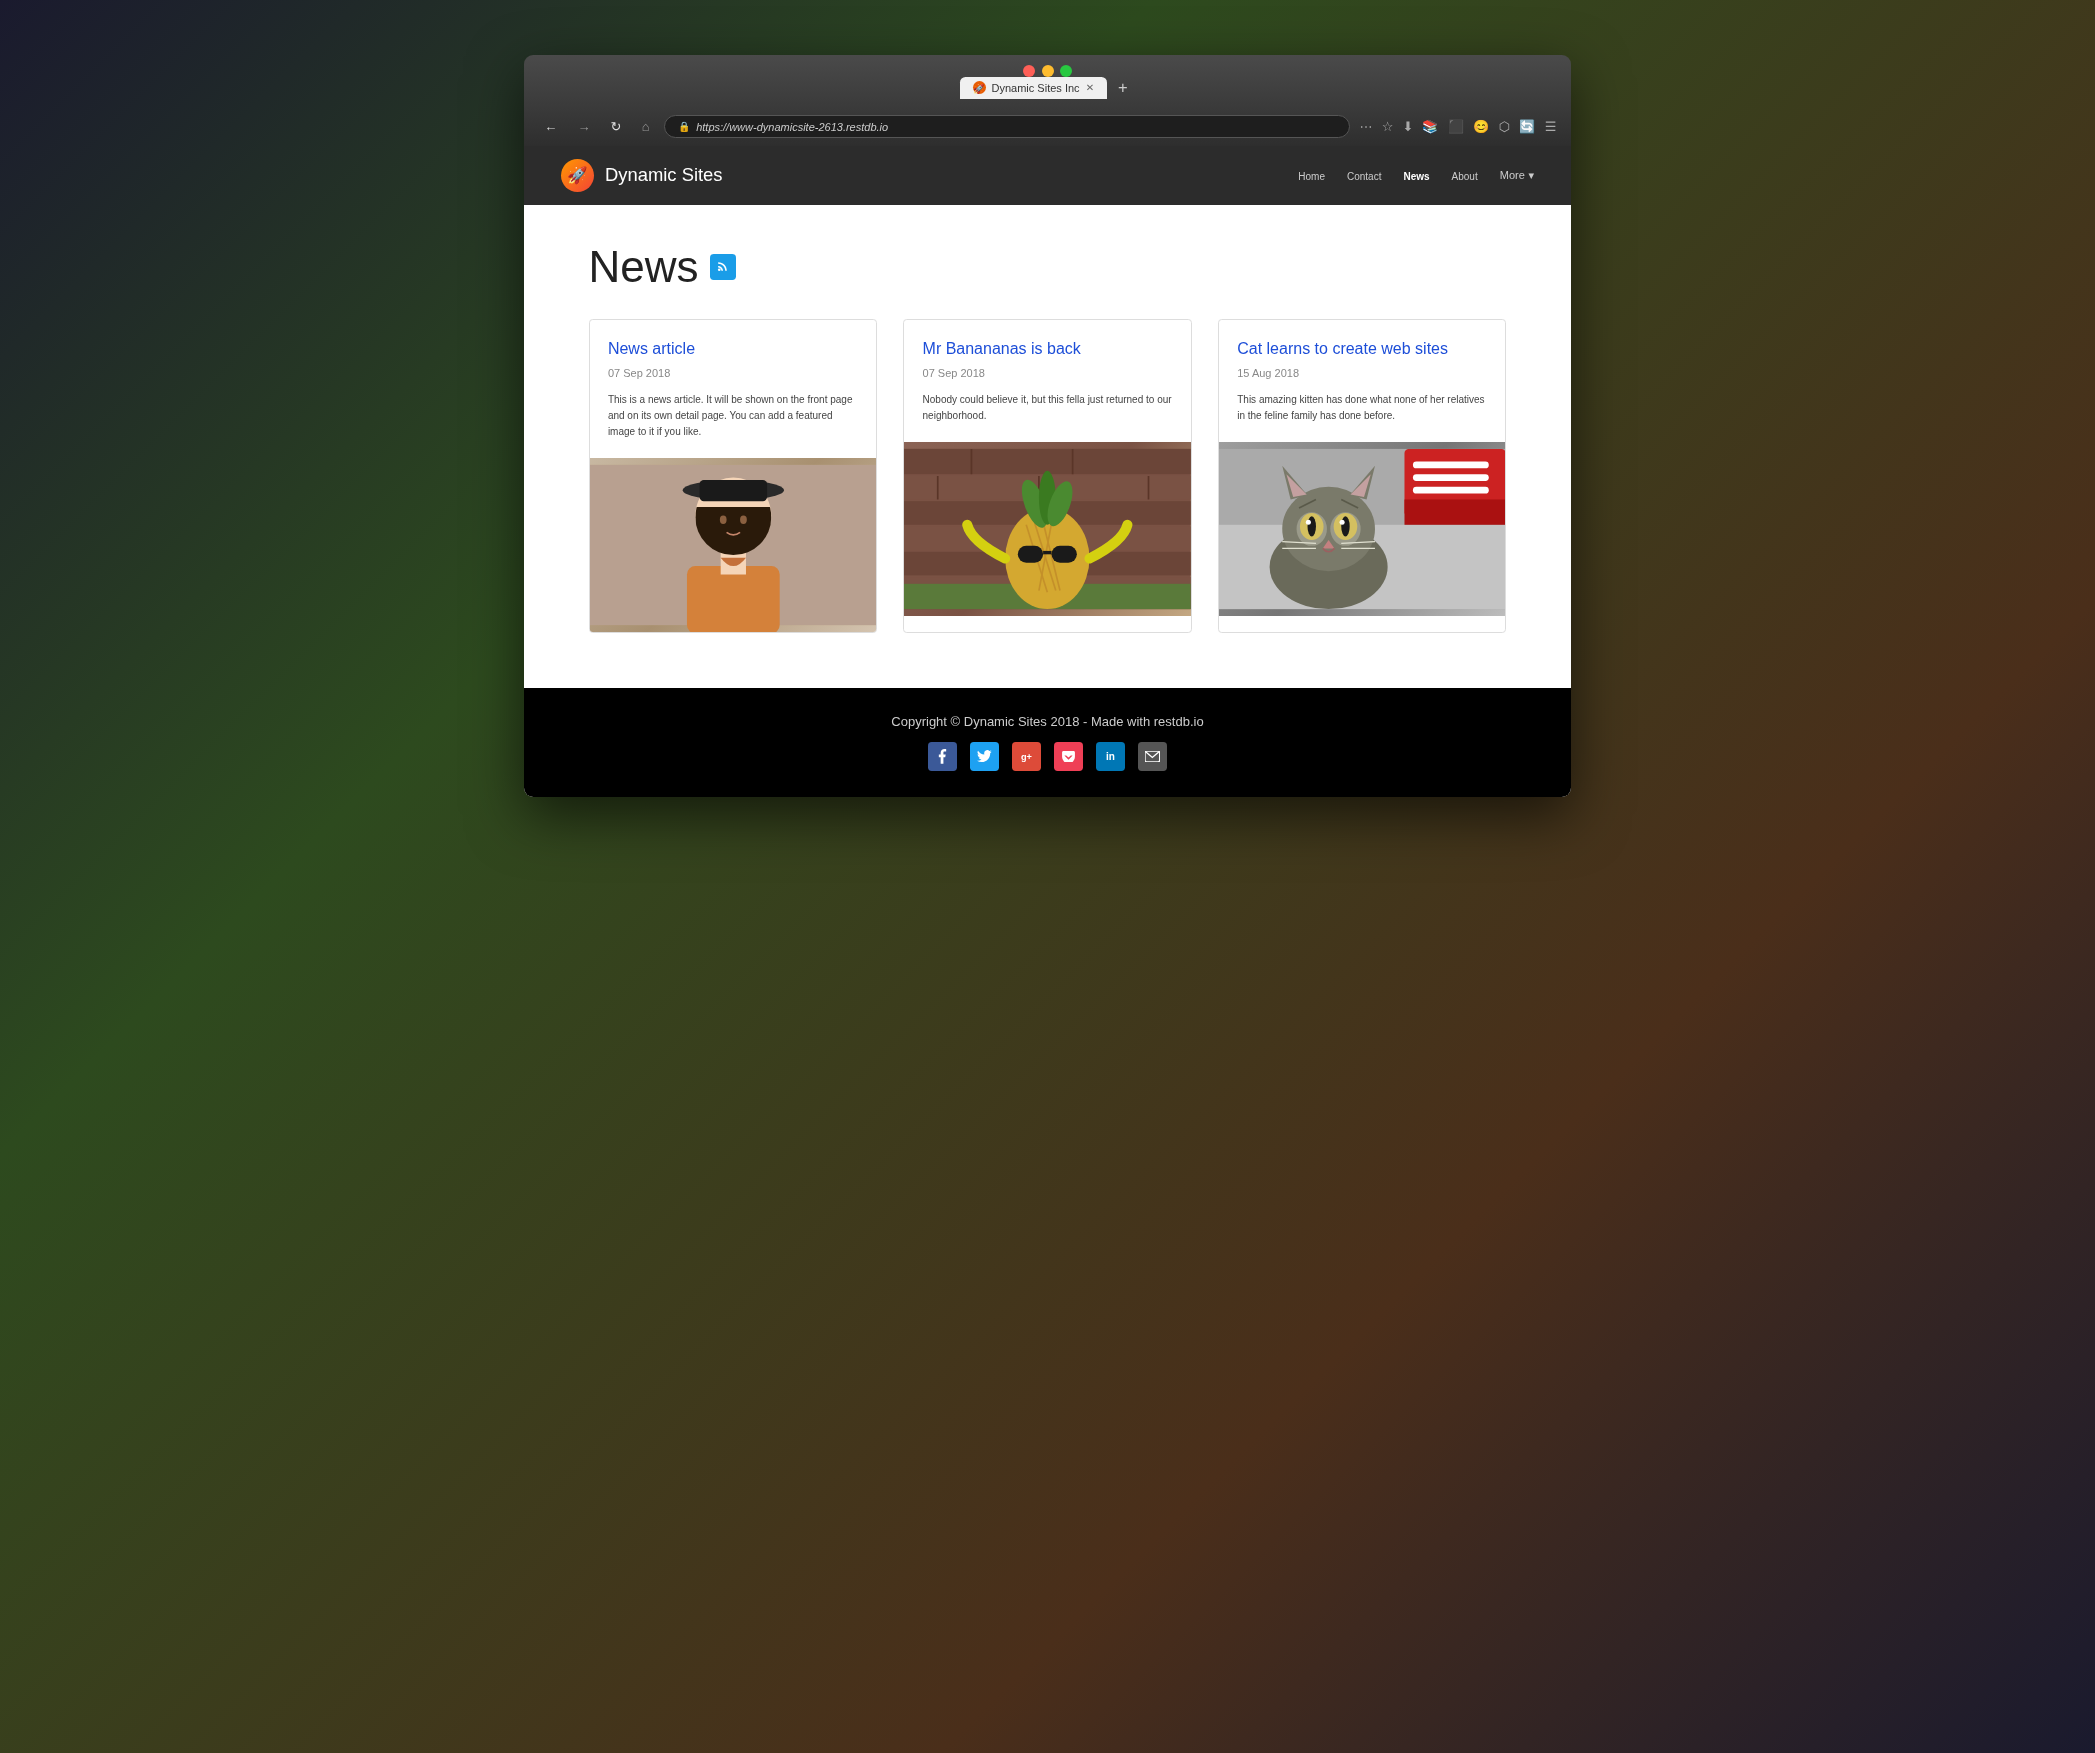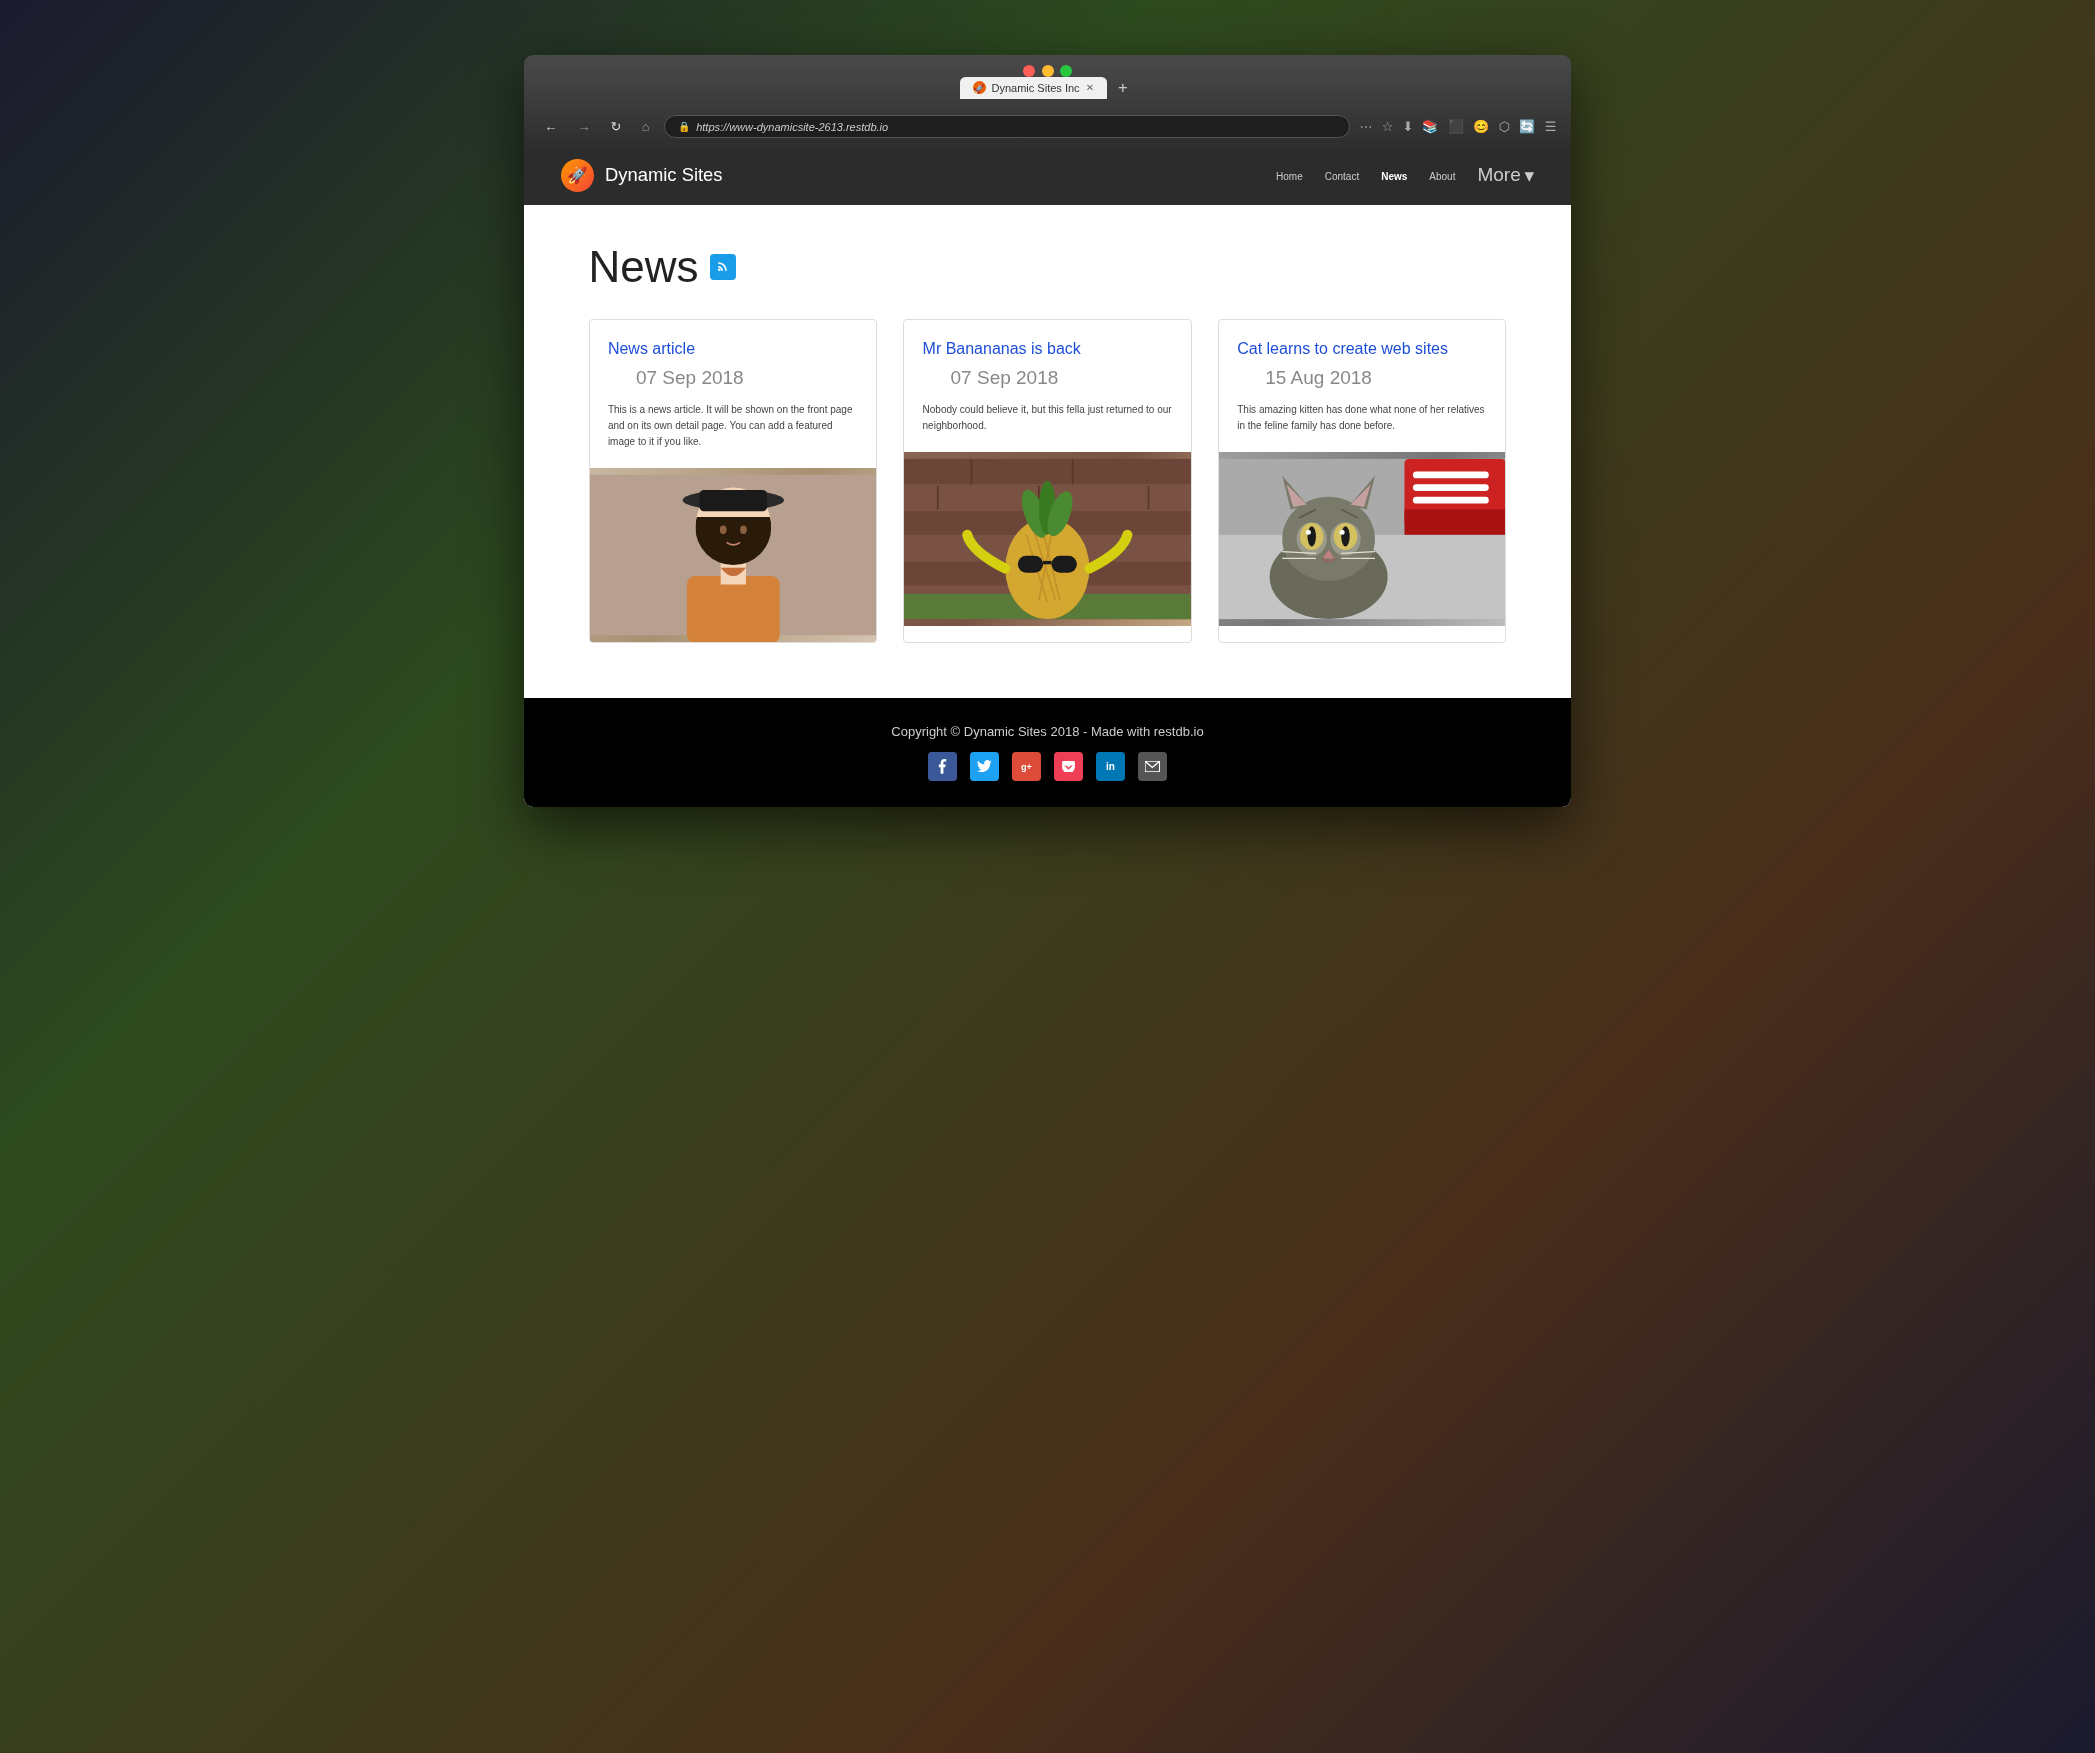--- a/index.html
+++ b/index.html
@@ -161,21 +161,21 @@
       list-style: none;
     }
     .nav-links a {
       color: #ccc;
       text-decoration: none;
       font-size: 10px;
     }
     .nav-links a.active { color: #fff; font-weight: 600; }
     .nav-links .more-btn {
       color: #ccc;
-      font-size: 19px;
+      font-size: 11px;
       cursor: pointer;
       display: flex;
       align-items: center;
       gap: 3.7px;
     }
 
     
     .page-main {
       max-width: 973px;
       margin: 0 auto;
@@ -225,23 +225,22 @@
       color: #1d4ed8;
       font-weight: 400;
       margin-bottom: 7.3px;
       line-height: 1.3;
       cursor: pointer;
       text-decoration: none;
       display: block;
     }
     .article-date {
       color: #888;
-      font-size: 19px;
+      font-size: 11px;
       margin-bottom: 13px;
-      margin-left: 28px;
     }
     .article-excerpt {
       color: #444;
       font-size: 10px;
       line-height: 1.6;
     }
 
     
     .img-placeholder {
       width: 100%;

